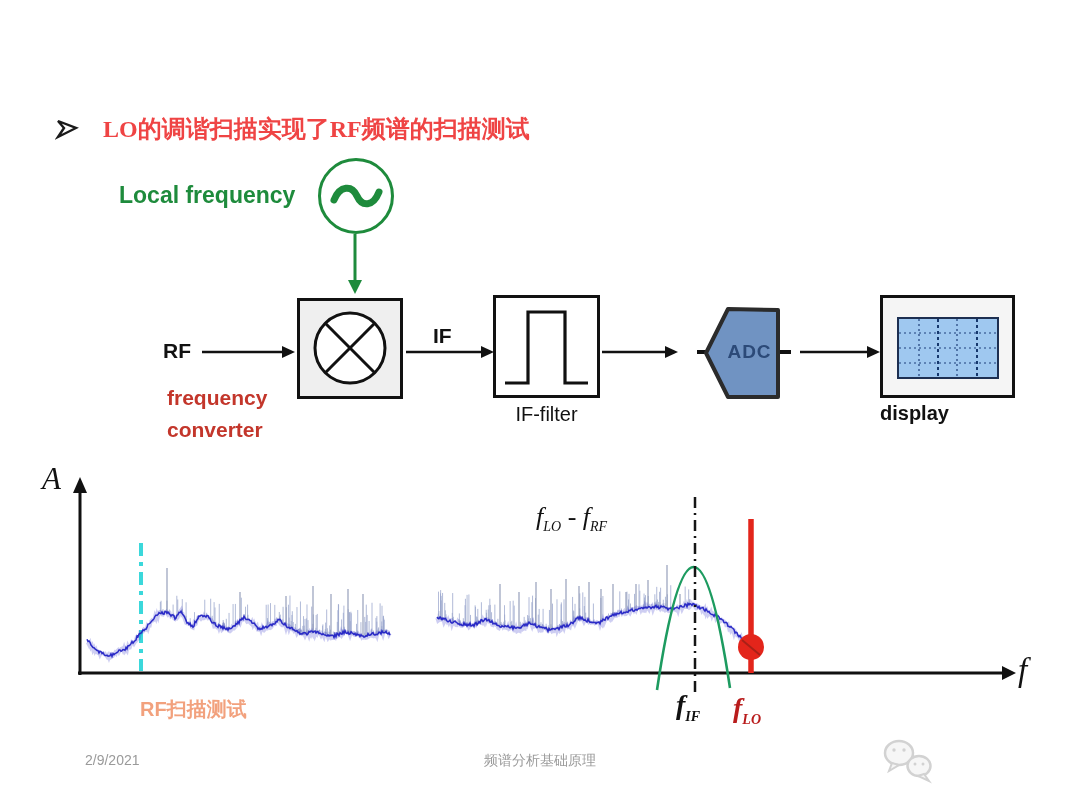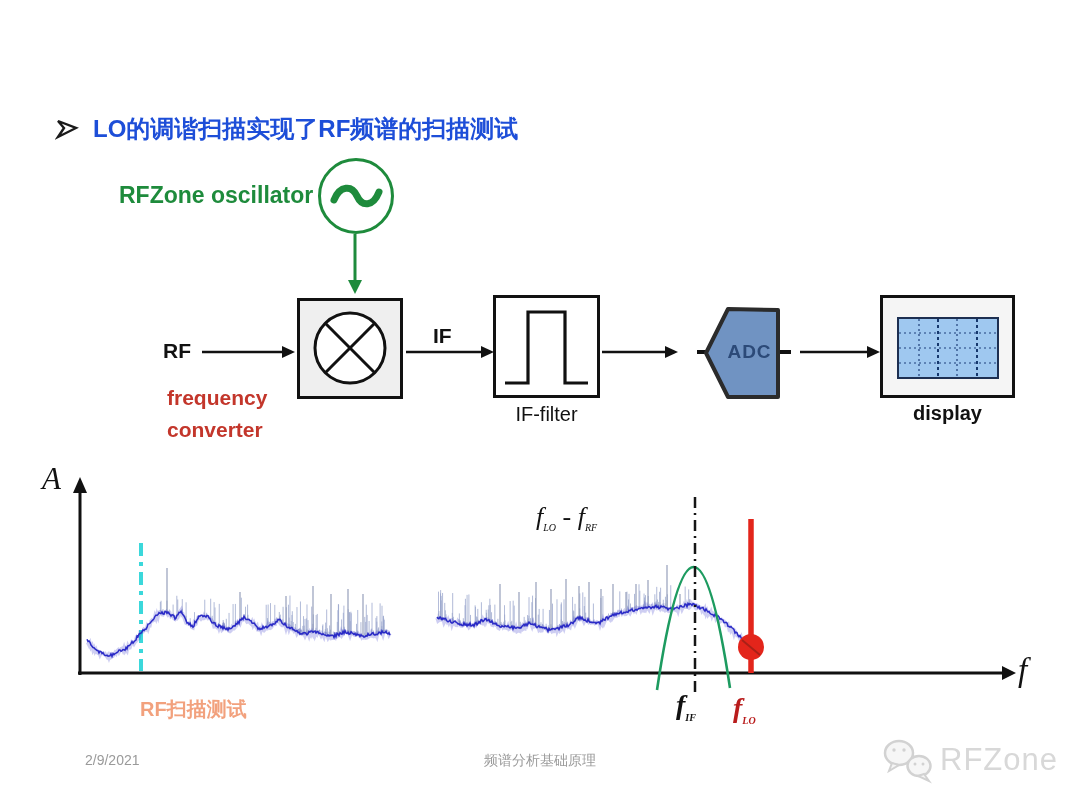--- a/index.html
+++ b/index.html
@@ -5,39 +5,39 @@
   html,body{margin:0;padding:0;background:#fff;}
   #slide{
     position:relative;width:1080px;height:810px;background:#ffffff;overflow:hidden;
     font-family:"Liberation Sans",sans-serif;
   }
   .abs{position:absolute;}
   .title{
     left:38px;top:28px;font-size:46px;font-weight:800;color:#1B2A63;letter-spacing:0px;white-space:nowrap;
   }
   .bullet-row{left:55px;top:113px;display:flex;align-items:center;}
-  .bullet-text{margin-left:14px;font-size:24px;font-weight:700;color:#1d4ed8;white-space:nowrap;}
+  .bullet-text{margin-left:24px;font-size:24px;font-weight:700;color:#ef4444;white-space:nowrap;font-family:Liberation Serif, serif;}
   .lo-label{left:119px;top:182px;font-size:23px;font-weight:700;color:#1E8B3C;white-space:nowrap;}
   .lo-circle{left:318px;top:158px;width:76px;height:76px;border:3px solid #1E8B3C;border-radius:50%;background:#fff;box-sizing:border-box;}
   .note-green{left:556px;top:227px;font-size:26px;font-weight:500;color:#2BAA4E;white-space:nowrap;}
   .rf-label{left:163px;top:339px;font-size:21px;font-weight:700;color:#111;}
   .if-label{left:433px;top:324px;font-size:21px;font-weight:700;color:#111;}
   .freq-conv{left:167px;top:382px;width:132px;font-size:21px;font-weight:700;color:#C3362B;line-height:32px;}
   .mixer-box{left:297px;top:298px;width:106px;height:101px;background:#EFEFEF;border:3px solid #111;box-sizing:border-box;}
   .filter-box{left:493px;top:295px;width:107px;height:103px;background:#fff;border:3px solid #111;box-sizing:border-box;}
   .filter-label{left:493px;top:403px;width:107px;text-align:center;font-size:20px;font-weight:400;color:#111;}
   .adc-label{left:712px;top:341px;width:75px;text-align:center;font-size:19px;font-weight:600;color:#2C4A78;letter-spacing:1px;}
   .display-box{left:880px;top:295px;width:135px;height:103px;background:#F5F5F5;border:3px solid #111;box-sizing:border-box;}
   .screen{position:absolute;left:14px;top:19px;width:102px;height:62px;background:#9FC8F0;border:2px solid #1d2f52;box-sizing:border-box;}
-  .display-label{left:880px;top:402px;width:135px;text-align:center;font-size:20px;font-weight:700;color:#111;}
+  .display-label{left:880px;top:402px;width:135px;text-align:left;font-size:20px;font-weight:700;color:#111;}
   .serif-it{font-family:"Liberation Serif",serif;font-style:italic;color:#111;}
   .a-label{left:42px;top:461px;font-size:31px;font-weight:500;}
   .f-label{left:1018px;top:652px;font-size:33px;font-weight:500;}
   .diff-label{left:536px;top:502px;font-size:26px;font-weight:500;white-space:nowrap;}
-  .diff-label sub,.ftick sub{font-size:10px;font-style:italic;}
+  .diff-label sub,.ftick sub{font-size:14px;font-style:italic;}
   .sweep-label{left:140px;top:696px;font-size:20px;font-weight:700;color:#F2A17D;white-space:nowrap;}
   .ftick{font-family:"Liberation Serif",serif;font-style:italic;font-weight:700;font-size:28px;white-space:nowrap;}
   .fif{left:676px;top:689px;color:#111;}
   .flo{left:733px;top:692px;color:#b91c1c;}
   .footer-date{left:85px;top:752px;font-size:14px;color:#9a9a9a;}
   .footer-center{left:0;right:0;top:752px;text-align:center;font-size:14px;color:#9a9a9a;}
   .watermark{left:880px;top:736px;display:flex;align-items:center;}
   .watermark-text{font-size:31px;font-weight:500;color:#D8D8D8;letter-spacing:1px;margin-left:4px;text-shadow:1px 1px 0 #fff;}
 </style>
 </head>
@@ -46,21 +46,21 @@
 <div id="slide">
 
 
   <div class="abs bullet-row">
     <svg width="24" height="24" viewBox="0 0 24 24">
       <polygon points="3,4 21,11 3,20 9,11" fill="#ffffff" stroke="#1a1a1a" stroke-width="2.4" stroke-linejoin="miter"></polygon>
     </svg>
     <span class="bullet-text">LO的调谐扫描实现了RF频谱的扫描测试</span>
   </div>
 
-  <div class="abs lo-label">RFZone oscillator</div>
+  <div class="abs lo-label">Local frequency</div>
   <div class="abs lo-circle">
     <svg width="70" height="70" viewBox="0 0 70 70">
       <path d="M 13 39 C 19 24, 31 24, 36 35 C 41 46, 52 46, 58 31" fill="none" stroke="#1E8B3C" stroke-width="7" stroke-linecap="round"></path>
     </svg>
   </div>
   <svg class="abs" style="left:344px;top:234px;" width="22" height="62">
     <line x1="11" y1="0" x2="11" y2="48" stroke="#1E8B3C" stroke-width="3"></line>
     <polygon points="4,46 18,46 11,60" fill="#1E8B3C"></polygon>
   </svg>
 
@@ -489,16 +489,15 @@
     <svg width="56" height="48" viewBox="0 0 56 48">
       <ellipse cx="19" cy="17" rx="14" ry="12" fill="#F6F6F6" stroke="#D2D2D2" stroke-width="2.5"></ellipse>
       <circle cx="14" cy="14" r="1.7" fill="#D2D2D2"></circle>
         <circle cx="24" cy="14" r="1.7" fill="#D2D2D2"></circle>
       <path d="M 12 27 L 9 35 L 19 29 Z" fill="#F6F6F6" stroke="#D2D2D2" stroke-width="2"></path>
       <ellipse cx="39" cy="30" rx="11.5" ry="10" fill="#F6F6F6" stroke="#D2D2D2" stroke-width="2.5"></ellipse>
       <circle cx="35" cy="28" r="1.5" fill="#D2D2D2"></circle>
         <circle cx="43" cy="28" r="1.5" fill="#D2D2D2"></circle>
       <path d="M 44 38 L 49 45 L 38 40 Z" fill="#F6F6F6" stroke="#D2D2D2" stroke-width="2"></path>
     </svg>
-    <span class="watermark-text">RFZone</span>
   </div>
 
 </div>
 
 </body></html>

